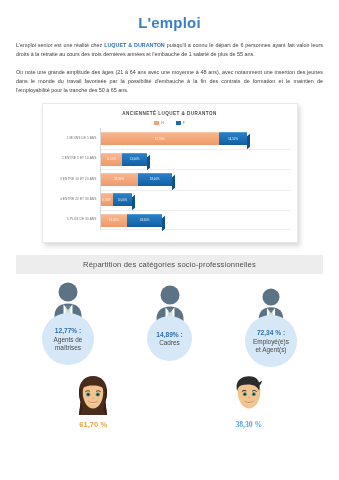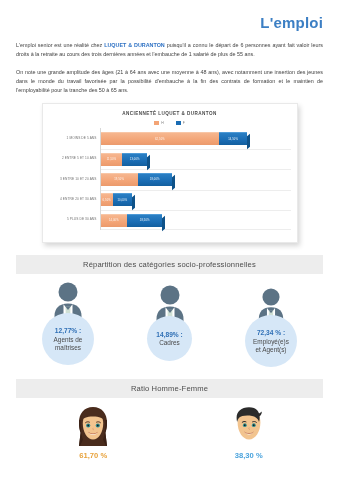--- a/index.html
+++ b/index.html
@@ -18,21 +18,21 @@
   .page {
     width: 339px;
     height: 480px;
     box-sizing: border-box;
     padding: 0 16px;
     position: relative;
   }
 
   
   .page-title {
-    text-align: right;
+    text-align: center;
     color: #3c7fc4;
     font-size: 15px;
     font-weight: bold;
     letter-spacing: 0.2px;
     margin: 14px 0 10px 0;
   }
 
   
   .para {
     font-size: 5.4px;
@@ -233,21 +233,21 @@
     display: flex;
     flex-direction: column;
     align-items: center;
   }
   .ratio-pct {
     font-size: 7.6px;
     font-weight: bold;
     margin-top: 1px;
   }
   .ratio-pct.women { color: #e8a33d; }
-  .ratio-pct.men { color: #4aa3dd; }
+  .ratio-pct.men { color: #4aa3dd; font-family: Liberation Serif, serif; }
   .ratio-label {
     font-size: 8px;
     color: #4a4a4a;
     margin-top: 1px;
   }
 </style>
 </head>
 <body>
 
 <div class="page">
@@ -381,21 +381,20 @@
       </svg>
       <div class="csp-bubble big">
         <span class="csp-pct">72,34 % :</span>
         <span class="csp-name">Employé(e)s</span>
         <span class="csp-name">et Agent(s)</span>
       </div>
     </div>
 
   </div>
 
-  <div class="band">Ratio Homme-Femme</div>
 
   <div class="ratio-row">
 
     <div class="ratio-item">
       <svg width="46" height="46" viewBox="0 0 46 46">
         <path d="M23 3c-9 0-14 6.5-14 15.5 0 4 .6 7.5 1.6 10.3L9 42h28l-1.6-13.2c1-2.8 1.6-6.3 1.6-10.3C37 9.5 32 3 23 3z" fill="#4a2c1d"></path>
         <path d="M23 8c-6.6 0-10.2 4.2-10.2 11.5 0 8.5 4.4 16 10.2 16s10.2-7.5 10.2-16C33.2 12.2 29.6 8 23 8z" fill="#f2c48f"></path>
         <path d="M23 4.5c-8 0-12.2 5.2-12.6 12.6 2.4-2.6 6.3-4.6 12.6-4.6s10.2 2 12.6 4.6C35.2 9.7 31 4.5 23 4.5z" fill="#4a2c1d"></path>
         <path d="M10.6 16c0 10 .9 15.5 2.4 19.5L10 42h-1l1.6-13.2C9.6 26 9 22.5 9 18.5c0-1 0-1.8.1-2.5z" fill="#3a2116"></path>
         <path d="M35.4 16c0 10-.9 15.5-2.4 19.5L36 42h1l-1.6-13.2c1-2.8 1.6-6.3 1.6-10.3 0-1 0-1.8-.1-2.5z" fill="#3a2116"></path>

